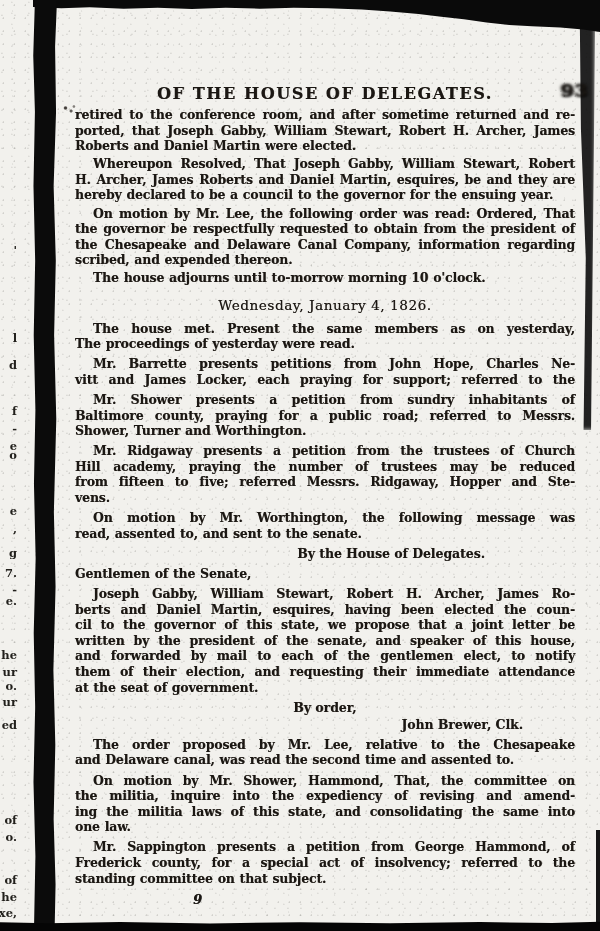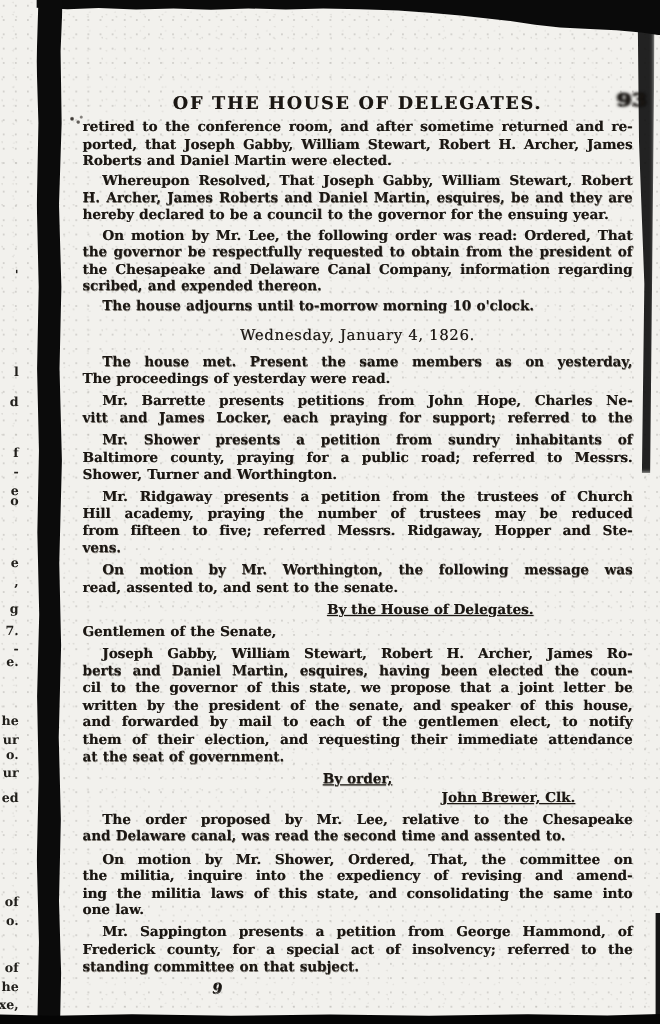--- a/index.html
+++ b/index.html
@@ -87,21 +87,21 @@
     letter-spacing:-.1px;word-spacing:.6px;
     min-height:15.6px;
   }
   .line.jst{text-align:justify;text-align-last:justify;}
   .line.ind{text-indent:18px;}
   .blk-heading{
     margin:12px 0 7px;text-align:center;
     font-size:13.5px;font-weight:400;letter-spacing:.6px;
     text-shadow:.3px .3px .6px rgba(25,18,10,.6);
   }
-  .blk-line{margin:1.5px 0;font-weight:700;text-shadow:.3px .3px .5px rgba(25,18,10,.55);text-decoration:underline;}
+  .blk-line{margin:1.5px 0;font-weight:700;text-shadow:.3px .3px .5px rgba(25,18,10,.55);}
   .al-right-far{text-align:right;padding-right:90px;}
   .al-right-near{text-align:right;padding-right:52px;}
   .al-center{text-align:center;}
   .sig-mark{
     position:absolute;left:193px;top:892px;z-index:2;
     font-size:13px;font-weight:700;font-style:italic;
     filter:blur(.3px);text-shadow:.4px .4px .6px rgba(0,0,0,.7);
   }
   .ink-smudge{
     position:absolute;left:62px;top:104px;width:14px;height:10px;z-index:2;
@@ -211,21 +211,21 @@
           <div class="line jst">them of their election, and requesting their immediate attendance</div>
           <div class="line">at the seat of government.</div>
         </div>
         <div class="blk-line al-center">By order,</div>
         <div class="blk-line al-right-near">John Brewer, Clk.</div>
         <div class="blk-p">
           <div class="line jst ind">The order proposed by Mr. Lee, relative to the Chesapeake</div>
           <div class="line">and Delaware canal, was read the second time and assented to.</div>
         </div>
         <div class="blk-p">
-          <div class="line jst ind">On motion by Mr. Shower, Ordered, That, the committee on</div>
+          <div class="line jst ind">On motion by Mr. Shower, Hammond, That, the committee on</div>
           <div class="line jst">the militia, inquire into the expediency of revising and amend-</div>
           <div class="line jst">ing the militia laws of this state, and consolidating the same into</div>
           <div class="line">one law.</div>
         </div>
         <div class="blk-p">
           <div class="line jst ind">Mr. Sappington presents a petition from George Hammond, of</div>
           <div class="line jst">Frederick county, for a special act of insolvency; referred to the</div>
           <div class="line">standing committee on that subject.</div>
         </div>
       </div>

